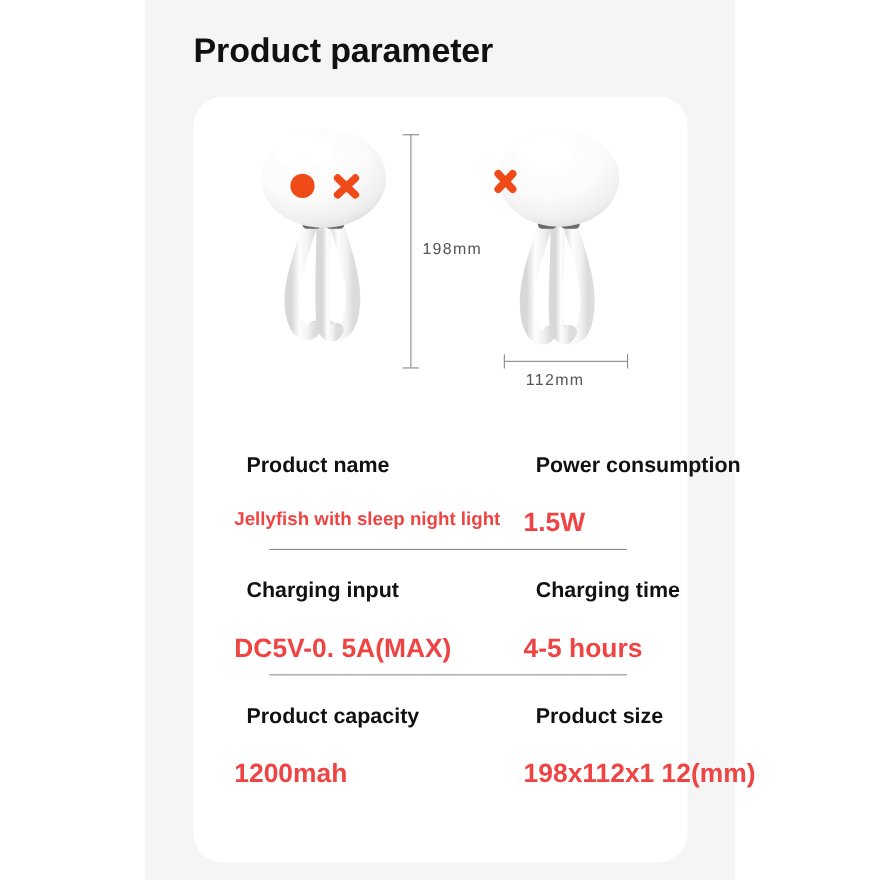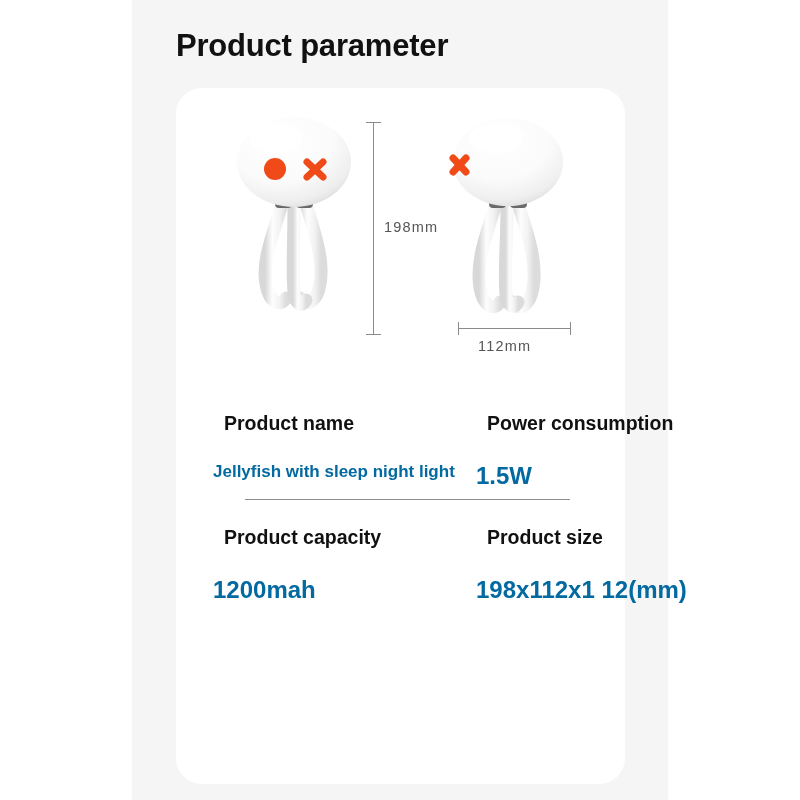--- a/index.html
+++ b/index.html
@@ -119,21 +119,21 @@
     font-size: 19.5px;
     font-weight: bold;
     color: #111111;
     white-space: nowrap;
     margin-left: 11px;
   }
   .spec-val {
     top: 58px;
     font-size: 17px;
     font-weight: bold;
-    color: #0369a1;
+    color: #ef4444;
     white-space: nowrap;
   }
   .spec-val-lg { font-size: 24px; }
 
   .row-divider {
     position: absolute;
     left: 69px;
     top: 95px;
     width: 325px;
     height: 1px;
@@ -260,20 +260,27 @@
   <div class="spec-table">
 
     <div class="spec-row">
       <div class="spec-cell col-left spec-key">Product name</div>
       <div class="spec-cell col-left spec-val">Jellyfish with sleep night light</div>
       <div class="spec-cell col-right spec-key">Power consumption</div>
       <div class="spec-cell col-right spec-val spec-val-lg">1.5W</div>
       <div class="row-divider"></div>
     </div>
 
+    <div class="spec-row">
+      <div class="spec-cell col-left spec-key">Charging input</div>
+      <div class="spec-cell col-left spec-val spec-val-lg">DC5V-0. 5A(MAX)</div>
+      <div class="spec-cell col-right spec-key">Charging time</div>
+      <div class="spec-cell col-right spec-val spec-val-lg">4-5 hours</div>
+      <div class="row-divider"></div>
+    </div>
 
     <div class="spec-row">
       <div class="spec-cell col-left spec-key">Product capacity</div>
       <div class="spec-cell col-left spec-val spec-val-lg">1200mah</div>
       <div class="spec-cell col-right spec-key">Product size</div>
       <div class="spec-cell col-right spec-val spec-val-lg">198x112x1 12(mm)</div>
     </div>
 
   </div>
 

